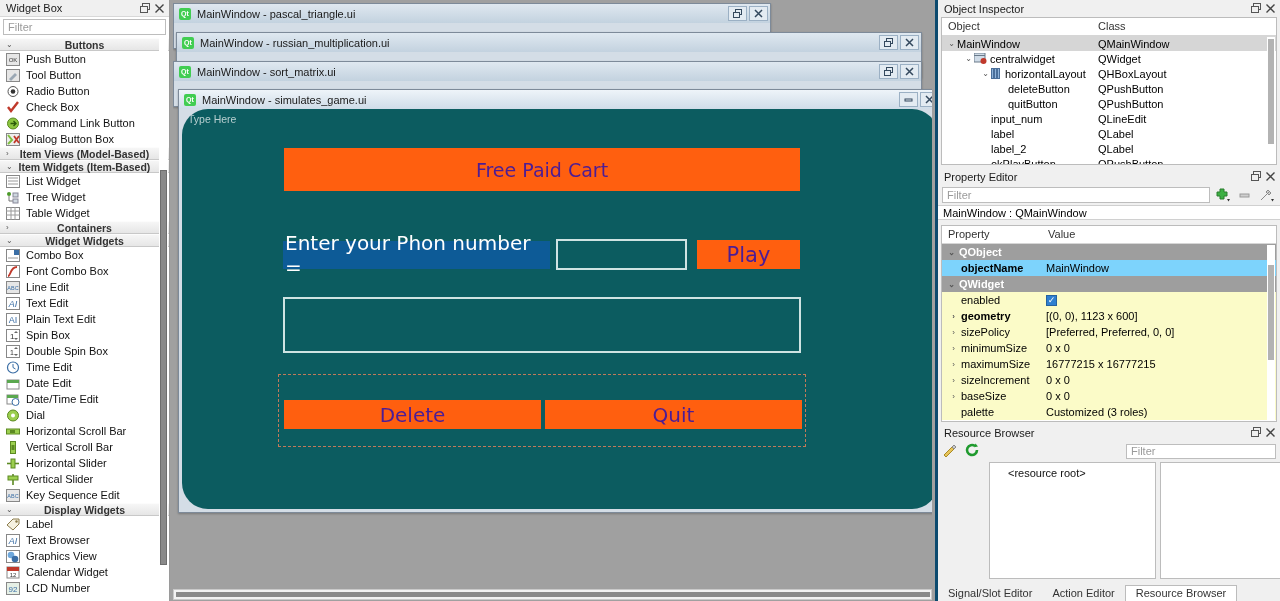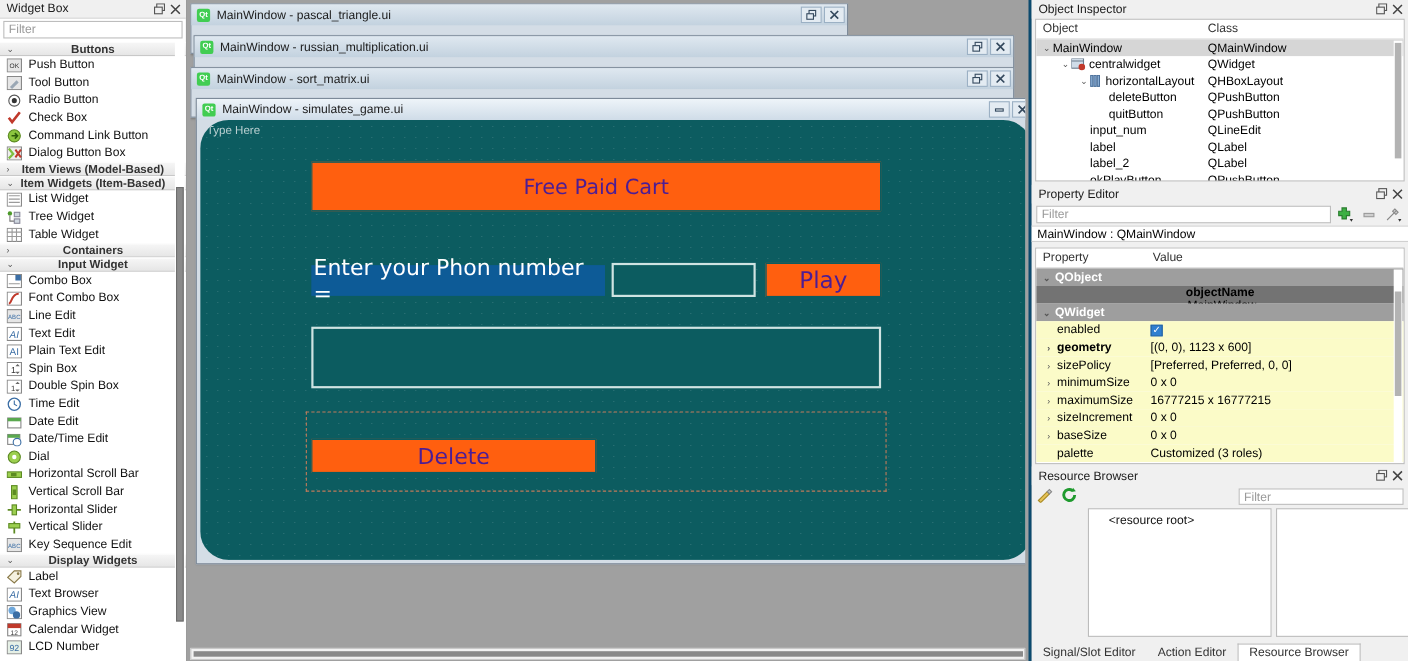--- a/index.html
+++ b/index.html
@@ -155,21 +155,21 @@
                font-size: 11px; color: #9a9a9a; display:flex; align-items:center; padding-left:4px; }
   .pe-tool { width: 18px; height: 16px; display:flex; align-items:center; justify-content:center; }
   .objline { height: 15px; background: #fff; border: 1px solid #d0d0d0; border-left:0; border-right:0;
              display: flex; align-items: center; padding-left: 5px; font-size: 11px; }
   .prow { display: flex; height: 16px; align-items: center; font-size: 11px; }
   .prow .pname { width: 100px; padding-left: 6px; display: flex; align-items: center; gap: 2px; }
   .prow .pval { flex: 1; padding-left: 4px; overflow: hidden; white-space: nowrap; }
   .prow.grp { background: #9e9e9e; color: #fff; font-weight: bold; }
   .prow.grp .pname { padding-left: 4px; }
   .prow.yellow { background: #fbfbc8; }
-  .prow.peach { background: #737373; flex-direction: column; }
+  .prow.peach { background: #7dd3fc; }
   .prow.bold .pname { font-weight: bold; }
   .chk { width: 11px; height: 11px; background: #2f7fd0; border:1px solid #25629f;
          display:flex;align-items:center;justify-content:center;color:#fff;font-size:9px;line-height:1;}
 
   
   #rb-tools { display: flex; align-items: center; padding: 2px 4px; gap: 6px; }
   #rb-filter { margin-left: auto; width: 150px; height: 15px; border: 1px solid #bdbdbd;
                background: #fff; font-size: 11px; color: #9a9a9a;
                display: flex; align-items: center; padding-left: 4px; }
   .rb-pane { border: 1px solid #bcbcbc; background: #fff; position: absolute; margin-left: 48px; }
@@ -295,21 +295,21 @@
             </svg>
           </span>
           <span>Table Widget</span>
         </div>
         <div class="wb-group">
           <span class="arrow">›</span>
           <span>Containers</span>
         </div>
         <div class="wb-group">
           <span class="arrow">⌄</span>
-          <span>Input Widget</span>
+          <span>Widget Widgets</span>
         </div>
         <div class="wb-item">
           <span class="wb-ico">
             <svg width="14" height="13" viewBox="0 0 14 13">
               <rect x="0.5" y="0.5" width="13" height="12" fill="#fff" stroke="#888"></rect>
               <rect x="8" y="1" width="5" height="5" fill="#3b6ea5"></rect>
               <path d="M2 9 h10" stroke="#9a9a9a"></path>
             </svg>
           </span>
           <span>Combo Box</span>
@@ -600,20 +600,21 @@
           <div class="qline" style="left:374px; top:130px; width:131px; height:31px;"></div>
 
           <div class="qbtn" style="left:514px; top:130px; width:105px; height:31px; font-size:21px;">Play</div>
 
           <div class="qtext" style="left:101px; top:188px; width:518px; height:56px;"></div>
 
           <div class="layoutbox" style="left:96px; top:265px; width:528px; height:73px;"></div>
 
           <div class="qbtn" style="left:101px; top:290px; width:259px; height:31px; font-size:20px;">Delete</div>
 
+          <div class="qbtn" style="left:362px; top:290px; width:259px; height:31px; font-size:20px;">Quit</div>
         </div>
       </div>
 
     </div>
     <div class="hscroll">
       <div class="thumb"></div>
     </div>
   </div>
 
   <div id="right">

